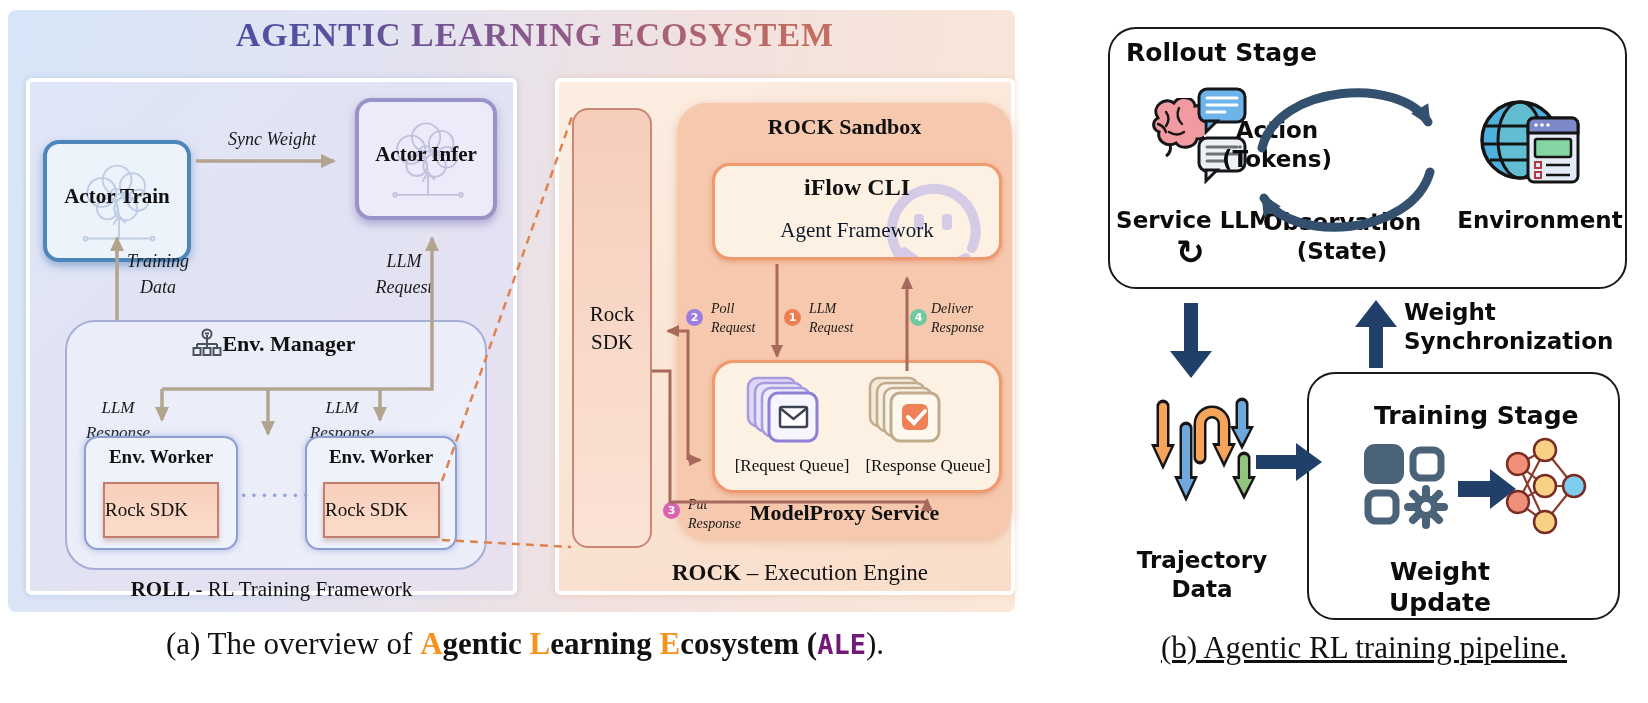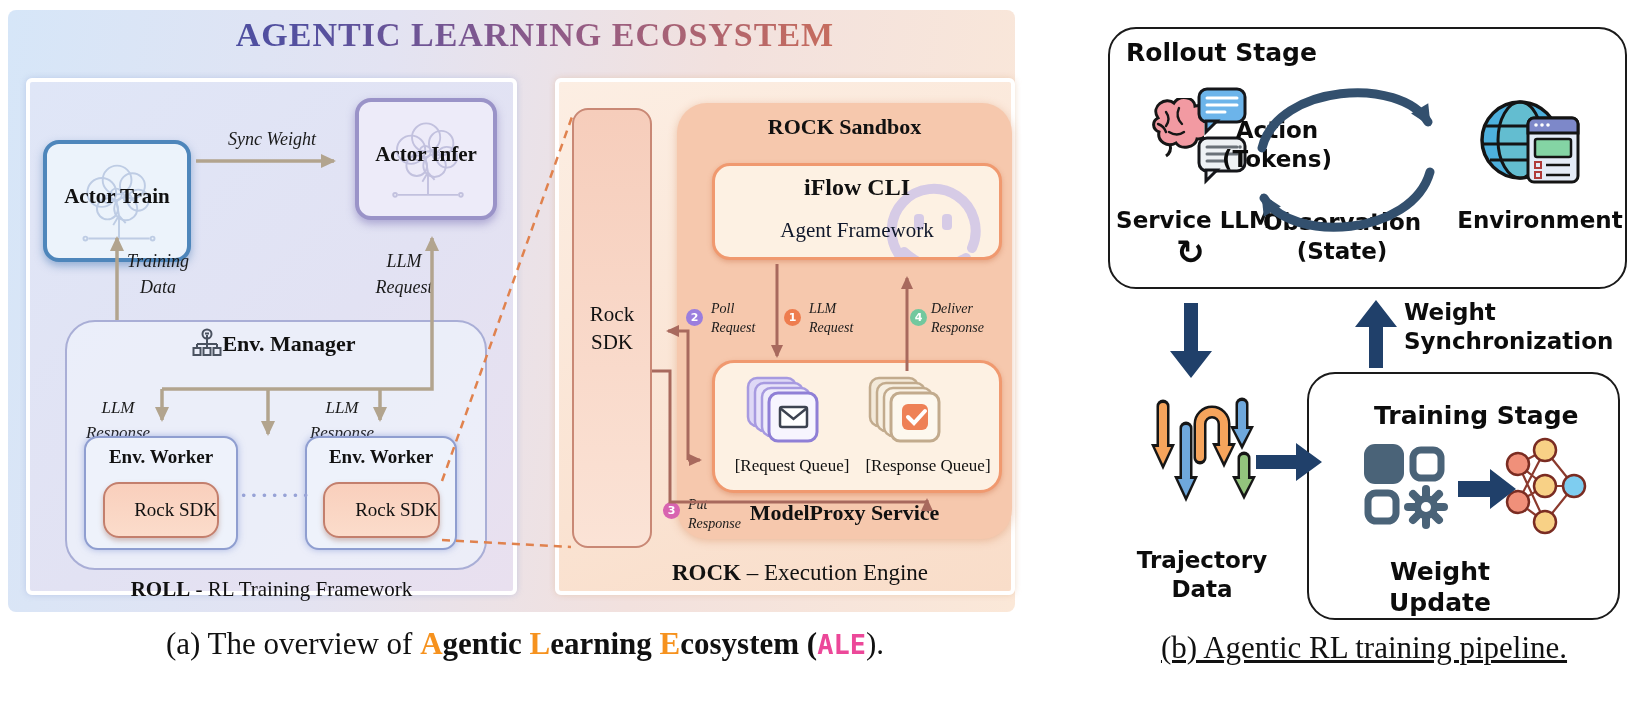--- a/index.html
+++ b/index.html
@@ -27,23 +27,23 @@
   .actorLbl{position:absolute;width:100%;top:40px;text-align:center;font-size:21px;font-weight:bold;color:#111;}
   #envManager{left:65px;top:320px;width:418px;height:246px;border:2px solid #a9aed6;border-radius:30px;
     background:rgba(238,241,251,.75);}
   .mgrTitleRow{left:65px;top:328px;width:418px;display:flex;justify-content:center;align-items:center;gap:0;}
   .mgrTitle{font-size:22px;font-weight:bold;color:#111;}
   .worker{position:absolute;border:2.5px solid #8f9ed0;border-radius:14px;background:#eef2fb;
     box-shadow:0 0 7px rgba(120,140,210,.55);box-sizing:border-box;}
   #worker1{left:84px;top:436px;width:154px;height:114px;}
   #worker2{left:305px;top:436px;width:152px;height:114px;}
   .workerLbl{position:absolute;width:100%;top:8px;text-align:center;font-size:19px;font-weight:bold;color:#111;}
-  .sdkBox{position:absolute;border:2px solid #c37f6d;border-radius:16px;
+  .sdkBox{position:absolute;border:2px solid #c37f6d;border-radius:0;
     background:linear-gradient(180deg,#f9cfbc,#fbdccb);box-shadow:0 3px 5px rgba(150,90,70,.35);
-    text-align:right;font-size:19px;color:#111;box-sizing:border-box;font-family:Liberation Serif, serif;}
+    text-align:left;font-size:19px;color:#111;box-sizing:border-box;font-family:Liberation Serif, serif;}
   #sdk1{left:103px;top:482px;width:116px;height:56px;line-height:52px;}
   #sdk2{left:323px;top:482px;width:117px;height:56px;line-height:52px;}
   #dotsSep{left:240px;top:482px;width:64px;text-align:center;font-size:22px;font-weight:bold;
     color:#97a2d6;letter-spacing:3px;}
   .lbl{position:absolute;font-style:italic;font-size:18px;color:#1a1a1a;text-align:center;line-height:1.45;}
   .capLine{position:absolute;font-size:21px;color:#111;text-align:center;}
   
   #sdkTall{left:572px;top:108px;width:80px;height:440px;border:2.5px solid #c98875;border-radius:16px;
     background:linear-gradient(180deg,#f6cdbb,#fbe3d6);box-sizing:border-box;}
   #sdkTallLbl{left:572px;top:300px;width:80px;text-align:center;font-size:21px;color:#111;line-height:1.35;}
@@ -68,21 +68,21 @@
   #trainingBox{left:1307px;top:372px;width:313px;height:248px;}
   .comic{font-family:"DejaVu Sans","Liberation Sans",sans-serif;font-weight:700;color:#0c0c0c;}
   .bTitle{position:absolute;font-size:25px;}
   .bTxt{position:absolute;text-align:center;font-size:23px;line-height:1.25;}
   #refreshGlyph{left:1176px;top:232px;font-size:34px;font-weight:900;color:#0c0c0c;
     font-family:"DejaVu Sans",sans-serif;}
   
   .caption{position:absolute;font-size:31px;color:#111;text-align:center;}
   .capOrange{color:#f6921e;font-weight:bold;}
   .capBoldWord{font-weight:bold;}
-  .capMono{font-family:"DejaVu Sans Mono","Liberation Mono",monospace;color:#ec4899;font-weight:bold;font-size:27px;}
+  .capMono{font-family:"DejaVu Sans Mono","Liberation Mono",monospace;color:#701a75;font-weight:bold;font-size:27px;}
   svg{display:block;}
 </style>
 </head>
 <body>
 
 <div id="stage">
 
   <div class="abs" id="panelA"></div>
   <div class="abs" id="figTitle">AGENTIC LEARNING ECOSYSTEM</div>
 

